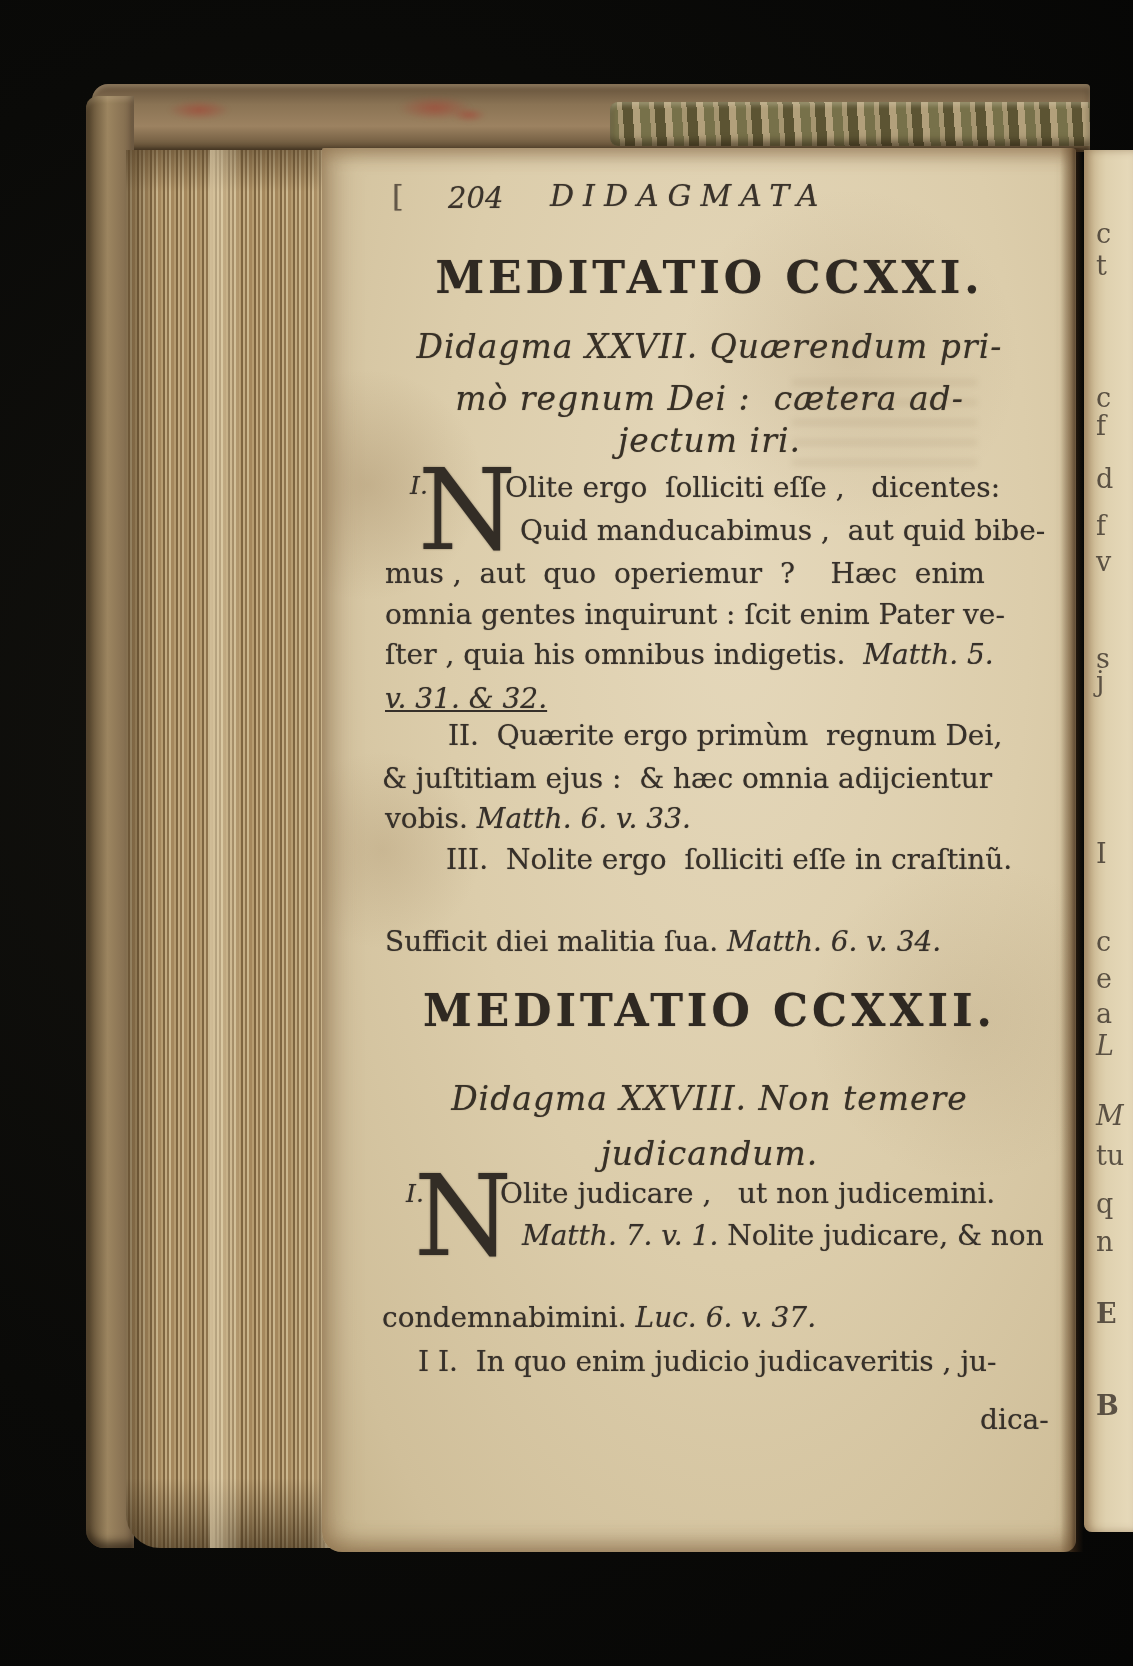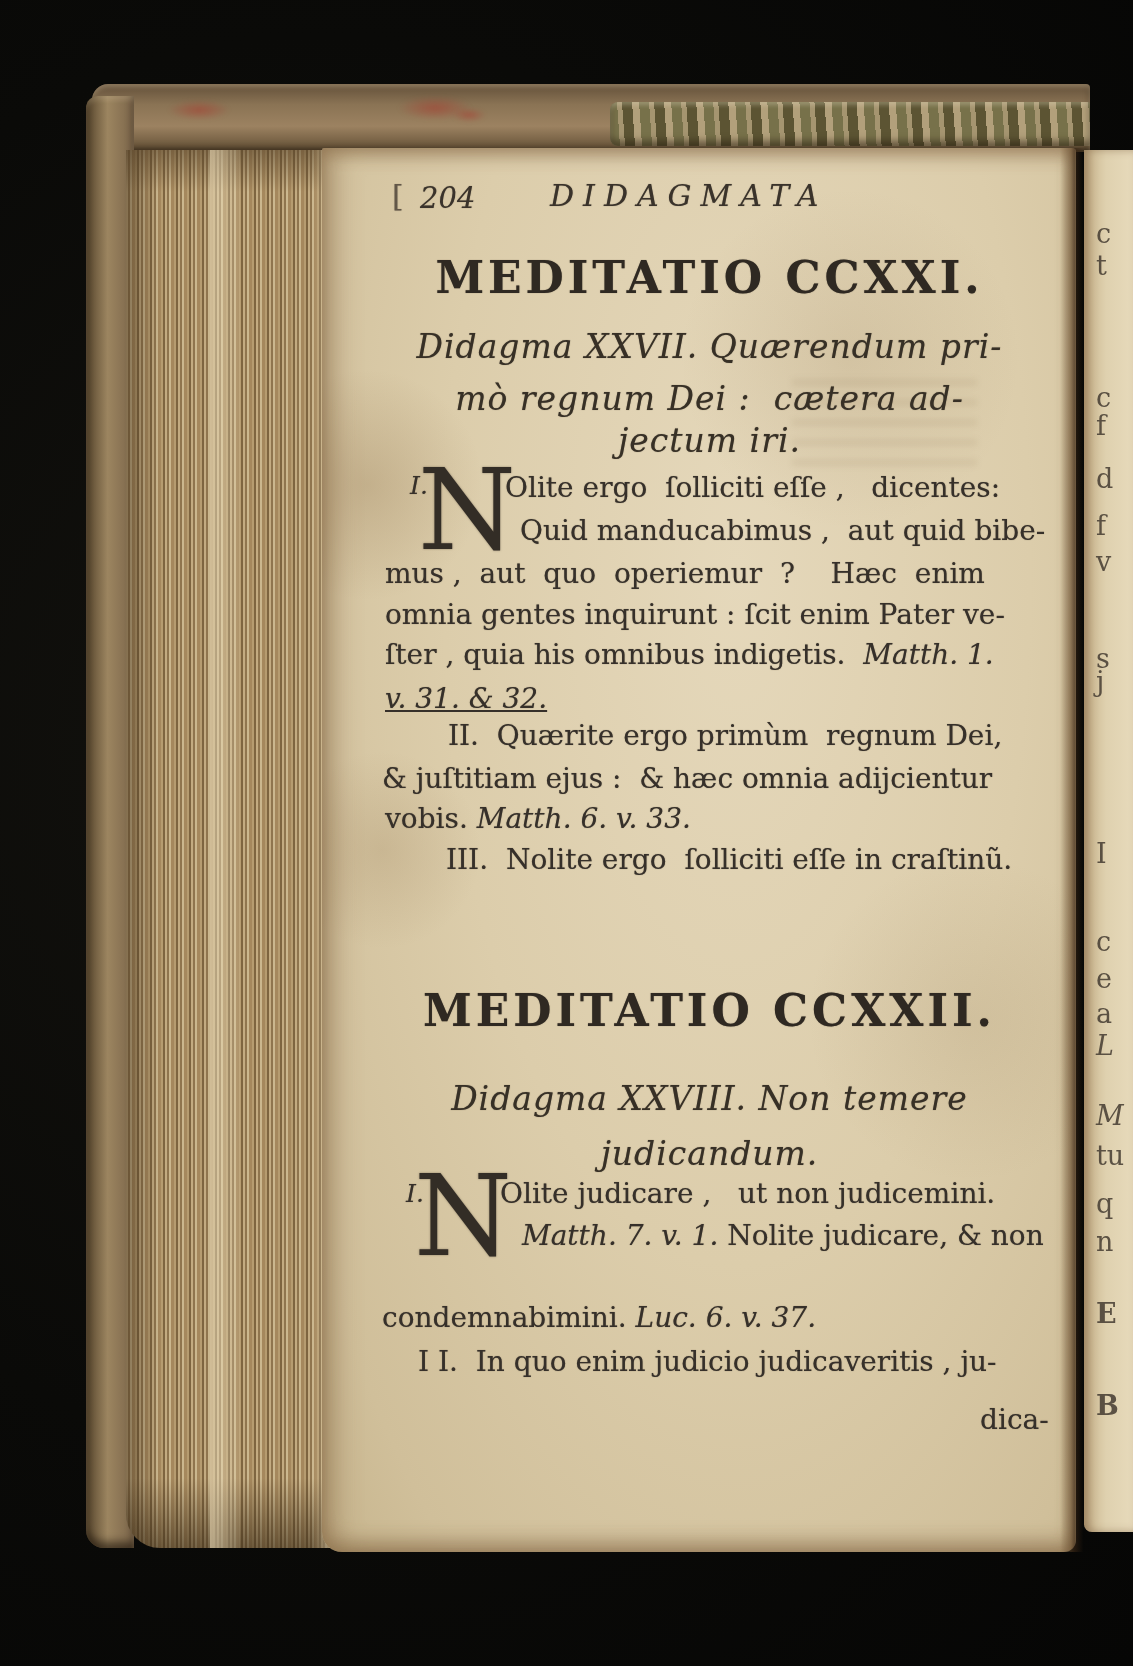--- a/index.html
+++ b/index.html
@@ -65,21 +65,21 @@
     box-shadow: inset 5px 0 9px rgba(110,80,50,.45);
   }
   
   .t { position:absolute; color:#36302a; font-size:28px; line-height:36px; white-space:pre;
        text-shadow:0 0 1px rgba(55,45,35,.55); }
   .it { font-style:italic; }
   .center { left:55px; width:665px; text-align:center; }
   .heading { font-weight:bold; font-size:44px; line-height:52px; letter-spacing:4px; color:#2f2922; }
   .didagma { font-style:italic; font-size:33px; line-height:42px; letter-spacing:1px; color:#373026; }
   .runner  { font-style:italic; font-size:30px; letter-spacing:9px; color:#3a332b; }
-  .folio   { font-style:italic; font-size:29px; color:#3a332b; }
+  .folio   { font-style:italic; font-size:29px; color:#3a332b;margin-left:28px; }
   .bracket { font-size:30px; opacity:.8; color:#45var3c32; color:#453c32; }
   .marker  { font-style:italic; font-size:25px; }
   .dropcap { font-size:112px; line-height:112px; color:#332d26; text-shadow:0 0 2px rgba(50,40,30,.5); }
   .catchword { font-size:28px; }
   
   .frag { position:absolute; left:12px; color:#44var3b31; color:#443b31; font-size:27px; opacity:.85; white-space:pre; }
   .frag:nth-of-type(1){top:68px}  .frag:nth-of-type(2){top:100px}  .frag:nth-of-type(3){top:232px}
   .frag:nth-of-type(4){top:260px} .frag:nth-of-type(5){top:313px}  .frag:nth-of-type(6){top:360px}
   .frag:nth-of-type(7){top:396px} .frag:nth-of-type(8){top:493px}  .frag:nth-of-type(9){top:516px}
   .frag:nth-of-type(10){top:688px}.frag:nth-of-type(11){top:776px} .frag:nth-of-type(12){top:813px}
@@ -112,28 +112,29 @@
     <div class="t didagma center" style="top:178px;">Didagma XXVII. Quærendum pri-</div>
     <div class="t didagma center" style="top:230px;">mò regnum Dei :  cætera ad-</div>
     <div class="t didagma center" style="top:272px;">jectum iri.</div>
 
     <span class="t marker" style="left:88px; top:320px;">I.</span>
     <span class="t dropcap" style="left:96px; top:306px;">N</span>
     <div class="t" style="left:183px; top:322px;">Olite ergo  ſolliciti eſſe ,   dicentes:</div>
     <div class="t" style="left:198px; top:365px;">Quid manducabimus ,  aut quid bibe-</div>
     <div class="t" style="left:63px; top:408px;">mus ,  aut  quo  operiemur  ?    Hæc  enim</div>
     <div class="t" style="left:63px; top:449px;">omnia gentes inquirunt : ſcit enim Pater ve-</div>
-    <div class="t" style="left:63px; top:489px;"><span>ſter , quia his omnibus indigetis.  </span><span class="it">Matth. 1.</span></div>
+    <div class="t" style="left:63px; top:489px;"><span>ſter , quia his omnibus indigetis.  </span><span class="it">Matth. 5.</span></div>
     <div class="t it" style="left:63px; top:533px;text-decoration:underline;">v. 31. &amp; 32.</div>
 
     <div class="t" style="left:126px; top:570px;">II.  Quærite ergo primùm  regnum Dei,</div>
     <div class="t" style="left:60px; top:613px;">&amp; juſtitiam ejus :  &amp; hæc omnia adijcientur</div>
     <div class="t" style="left:63px; top:653px;"><span>vobis. </span><span class="it">Matth. 6. v. 33.</span></div>
 
     <div class="t" style="left:124px; top:694px;">III.  Nolite ergo  ſolliciti eſſe in craſtinũ.</div>
+    <div class="t" style="left:63px; top:776px;"><span>Sufficit diei malitia ſua. </span><span class="it">Matth. 6. v. 34.</span></div>
 
     <div class="t heading center" style="top:837px;text-align:center;">MEDITATIO CCXXII.</div>
     <div class="t didagma center" style="top:930px;">Didagma XXVIII. Non temere</div>
     <div class="t didagma center" style="top:985px;">judicandum.</div>
 
     <span class="t marker" style="left:84px; top:1028px;">I.</span>
     <span class="t dropcap" style="left:92px; top:1012px;">N</span>
     <div class="t" style="left:178px; top:1028px;text-align:center;">Olite judicare ,   ut non judicemini.</div>
     <div class="t" style="left:200px; top:1070px;"><span class="it">Matth. 7. v. 1. </span><span>Nolite judicare, &amp; non</span></div>
     <div class="t" style="left:60px; top:1152px;"><span>condemnabimini. </span><span class="it">Luc. 6. v. 37.</span></div>

